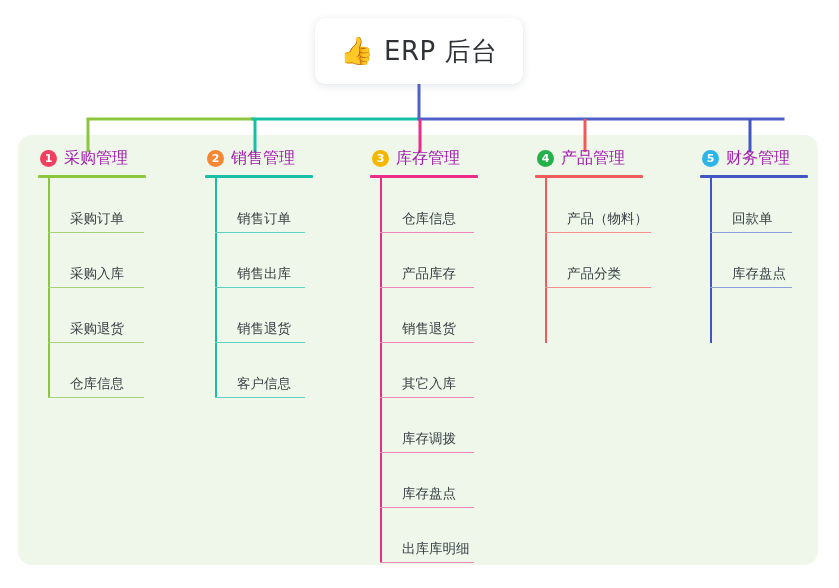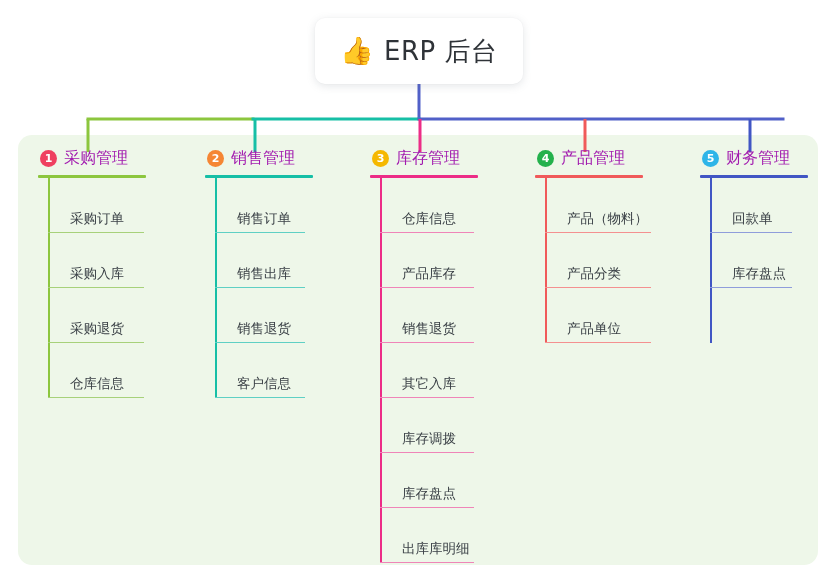--- a/index.html
+++ b/index.html
@@ -205,24 +205,20 @@
         <div class="branch" style="height: 165px;">
           <div class="spine" style="background: rgb(240, 90, 90); height: 165px;"></div>
           <div class="leaf">
             <span class="leaf-text">产品（物料）</span>
             <div class="leaf-rule" style="width: 106px; background: rgb(244, 144, 144);"></div>
           </div>
           <div class="leaf">
             <span class="leaf-text">产品分类</span>
             <div class="leaf-rule" style="width: 106px; background: rgb(244, 144, 144);"></div>
           </div>
-          <div class="leaf">
-            <span class="leaf-text">产品单位</span>
-            <div class="leaf-rule" style="width: 106px; background: rgb(244, 144, 144);"></div>
-          </div>
         </div>
       </div>
       <div class="col" style="left: 700px;">
         <div class="col-head">
           <span class="badge" style="background: rgb(46, 181, 232);">5</span>
           <span class="head-label">财务管理</span>
         </div>
         <div class="head-rule" style="width: 108px; background: rgb(65, 86, 196);"></div>
         <div class="branch" style="height: 165px;">
           <div class="spine" style="background: rgb(65, 86, 196); height: 165px;"></div>

